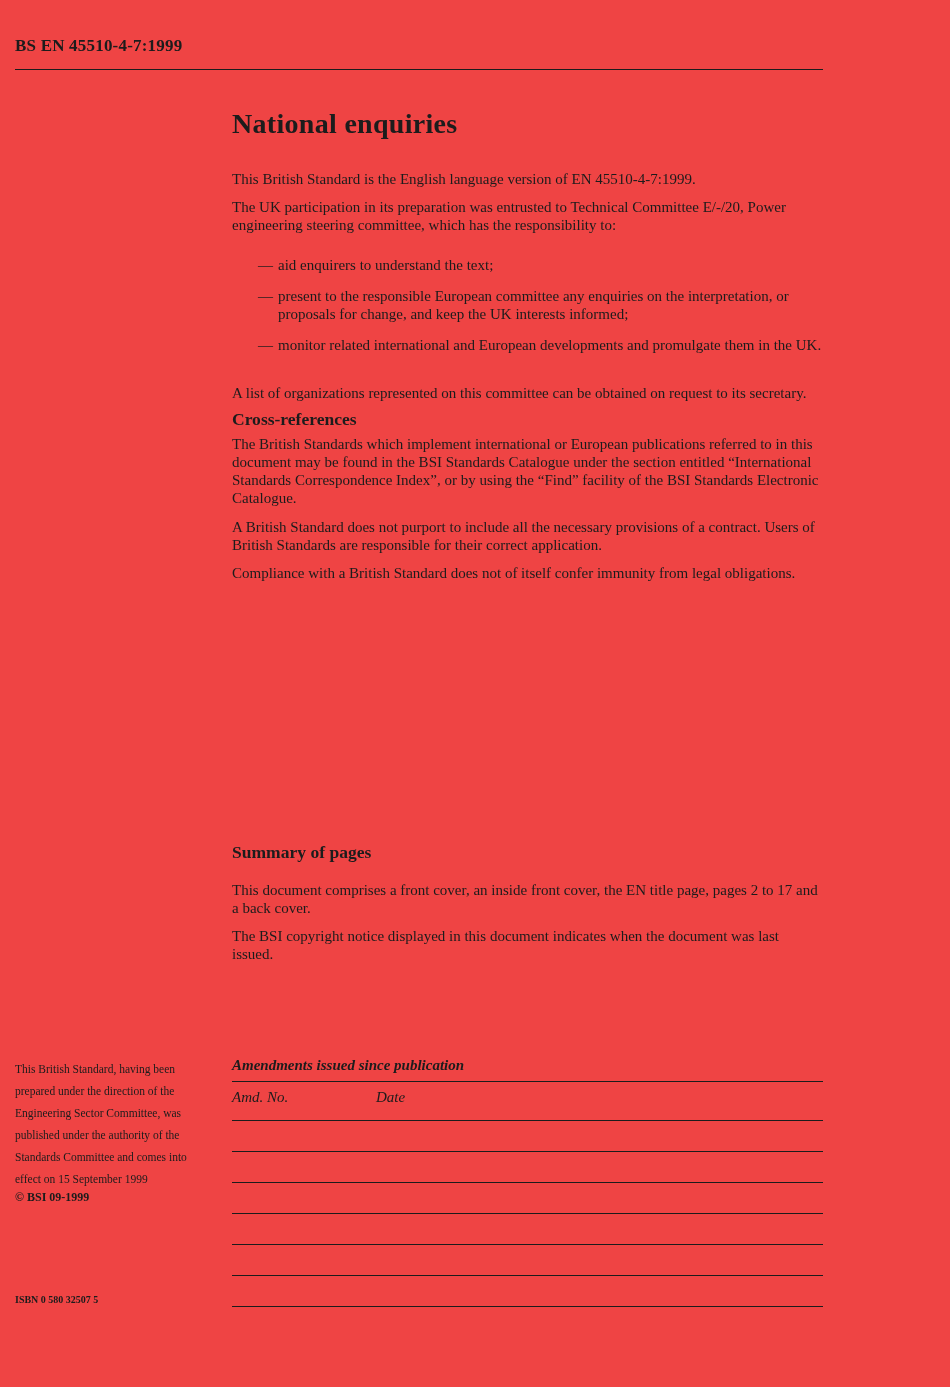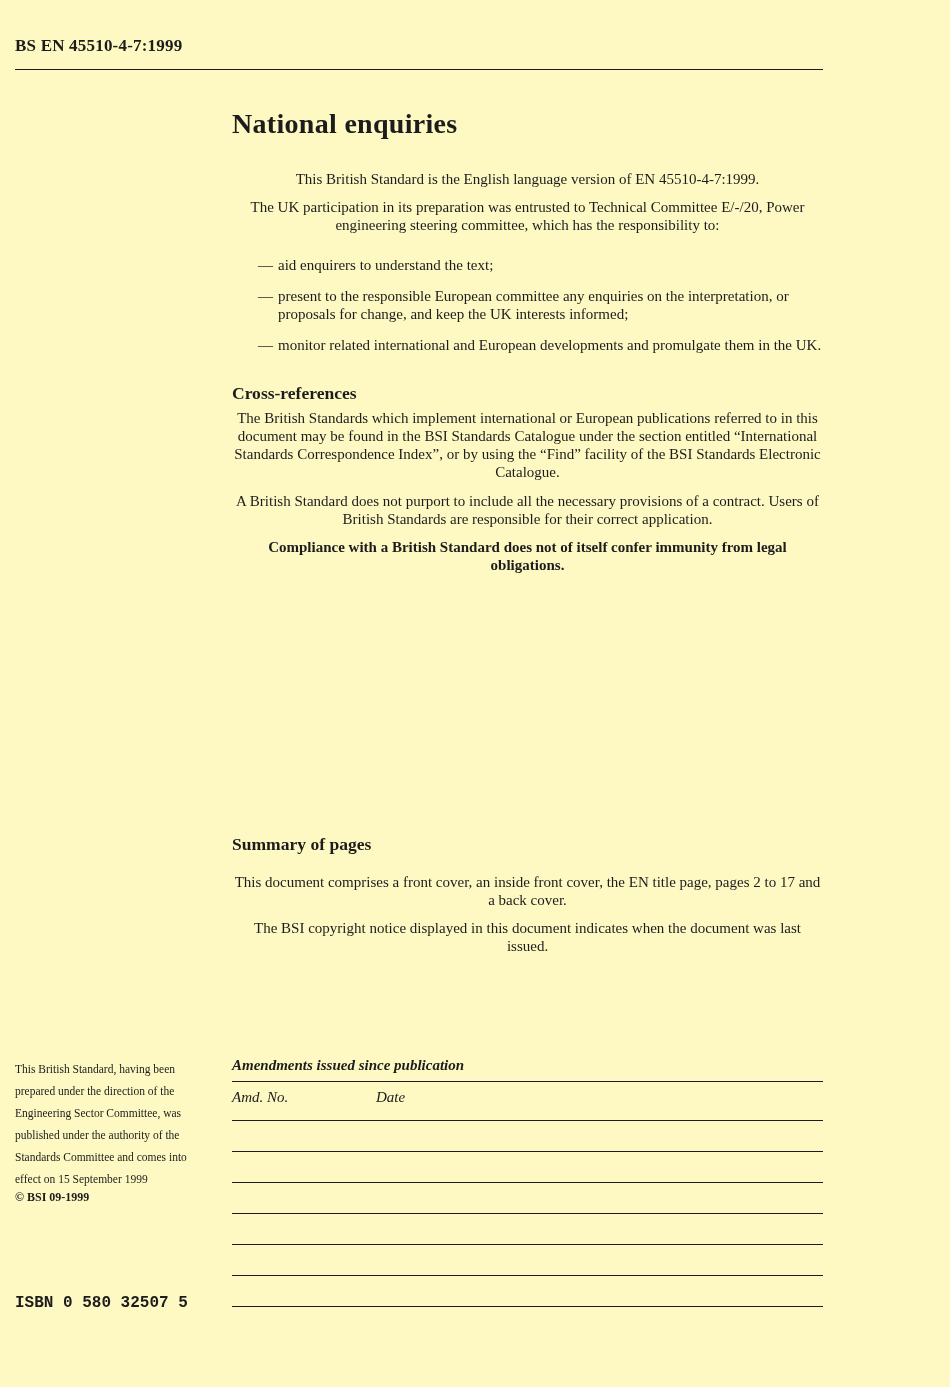--- a/index.html
+++ b/index.html
@@ -1,20 +1,20 @@
 <!DOCTYPE html>
 <html><head>
 <meta charset="utf-8">
 <style>
   html, body { margin: 0; padding: 0; background: #ffffff; }
   .page {
     position: relative;
     width: 950px;
     height: 1387px;
-    background: #fef9c3;
+    background: #ef4444;
     font-family: "Liberation Serif", "DejaVu Serif", serif;
     color: #1c1c1c;
     overflow: hidden;
   }
   .doc-number {
     position: absolute;
     left: 15px;
     top: 36px;
     font-size: 17px;
     font-weight: bold;
@@ -35,37 +35,37 @@
     font-size: 15px;
     line-height: 18px;
   }
   .title {
     font-size: 28px;
     line-height: 32px;
     font-weight: bold;
     letter-spacing: 0.3px;
     margin: 0 0 30px 0;
   }
-  .para { margin: 0 0 10px 0; text-align: center; }
+  .para { margin: 0 0 10px 0; }
   .para-participation { margin-bottom: 22px; }
   .bullet {
     display: flex;
     padding-left: 26px;
     margin-bottom: 13px;
   }
   .bullet .dash { flex: 0 0 20px; }
   .bullet.last { margin-bottom: 30px; }
   .para-list-orgs { margin-bottom: 8px; }
   .subheading {
     font-weight: bold;
     margin: 0 0 7px 0;
   }
   .para-cross-refs { margin-bottom: 11px; }
   .para-compliance {
-    font-weight: bold;
+    font-weight: normal;
     margin-bottom: 0;
   }
   .summary-heading {
     font-weight: bold;
     margin-top: 261px;
     margin-bottom: 20px;
   }
   .sidebar-note {
     position: absolute;
     left: 15px;
@@ -78,23 +78,22 @@
     position: absolute;
     left: 15px;
     top: 1190px;
     font-size: 12px;
     font-weight: bold;
   }
   .isbn {
     position: absolute;
     left: 15px;
     top: 1294px;
-    font-size: 16px;
+    font-size: 10px;
     font-weight: bold;
-    font-family: Liberation Mono, monospace;
   }
   .amendments {
     position: absolute;
     left: 232px;
     top: 1056px;
     width: 591px;
     font-size: 15px;
     line-height: 18px;
     font-style: italic;
   }
@@ -139,20 +138,21 @@
     </div>
     <div class="bullet">
       <span class="dash">—</span>
       <span>present to the responsible European committee any enquiries on the interpretation, or proposals for change, and keep the UK interests informed;</span>
     </div>
     <div class="bullet last">
       <span class="dash">—</span>
       <span>monitor related international and European developments and promulgate them in the UK.</span>
     </div>
 
+    <p class="para para-list-orgs">A list of organizations represented on this committee can be obtained on request to its secretary.</p>
 
     <h3 class="subheading">Cross-references</h3>
 
     <p class="para para-cross-refs">The British Standards which implement international or European publications referred to in this document may be found in the BSI Standards Catalogue under the section entitled “International Standards Correspondence Index”, or by using the “Find” facility of the BSI Standards Electronic Catalogue.</p>
 
     <p class="para">A British Standard does not purport to include all the necessary provisions of a contract. Users of British Standards are responsible for their correct application.</p>
 
     <p class="para para-compliance">Compliance with a British Standard does not of itself confer immunity from legal obligations.</p>
 
     <h3 class="subheading summary-heading">Summary of pages</h3>

